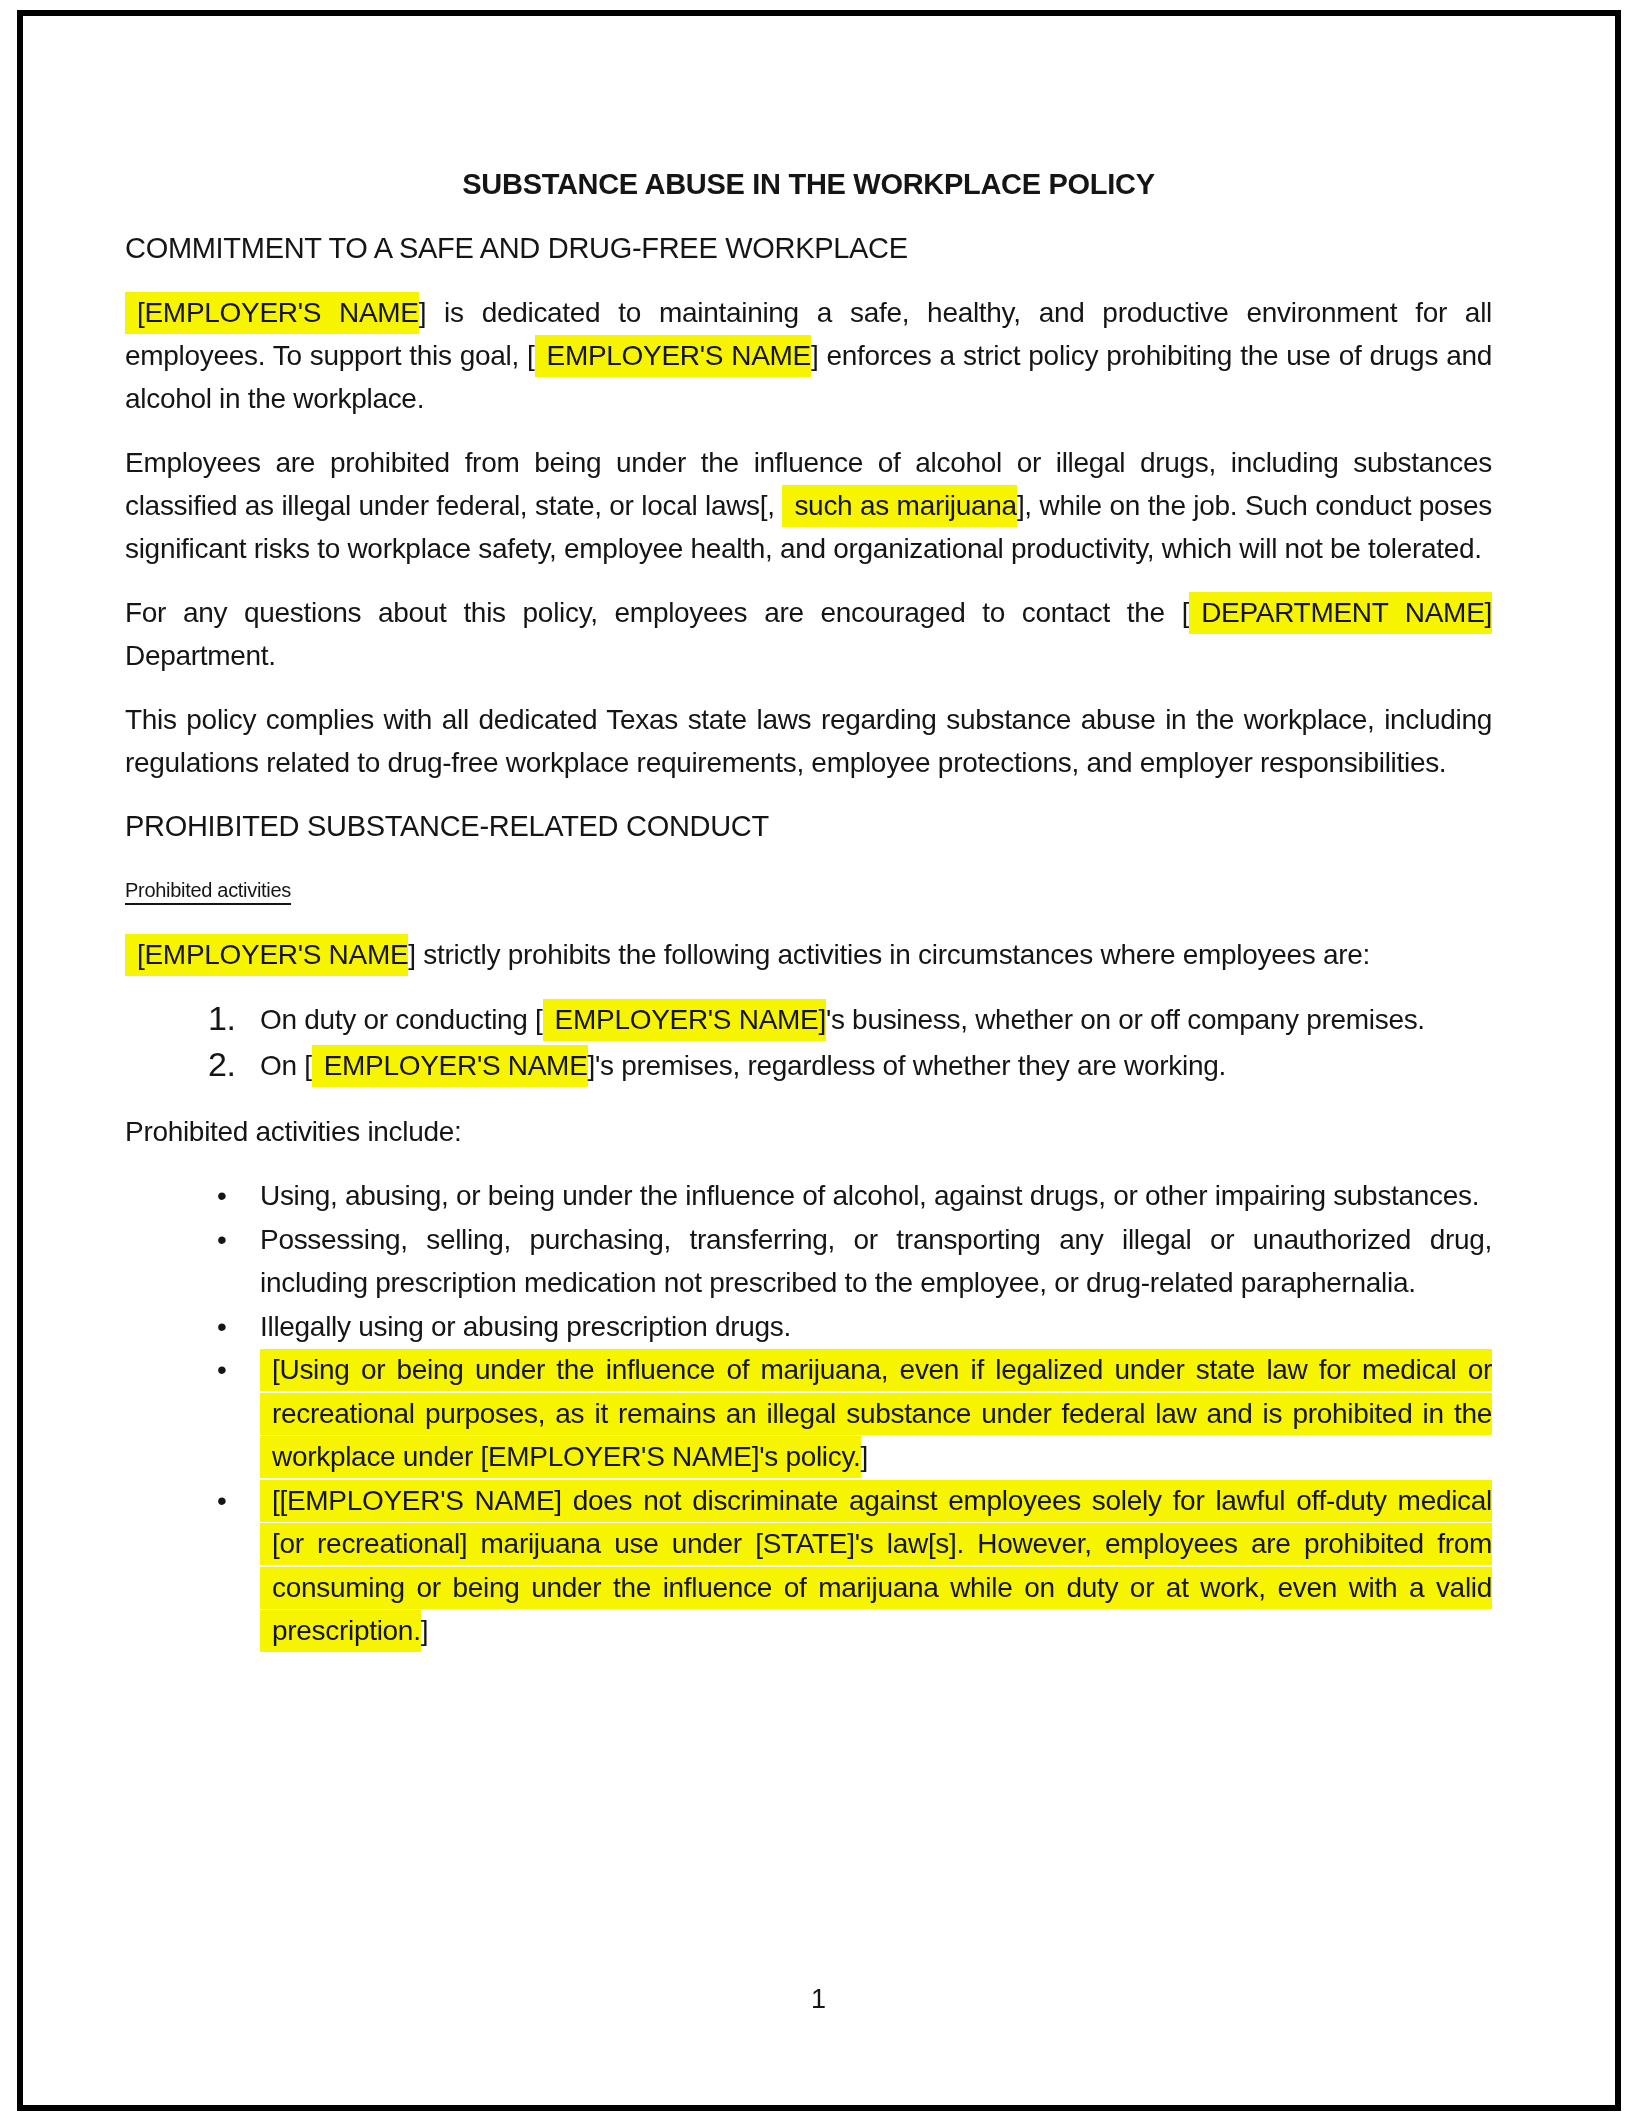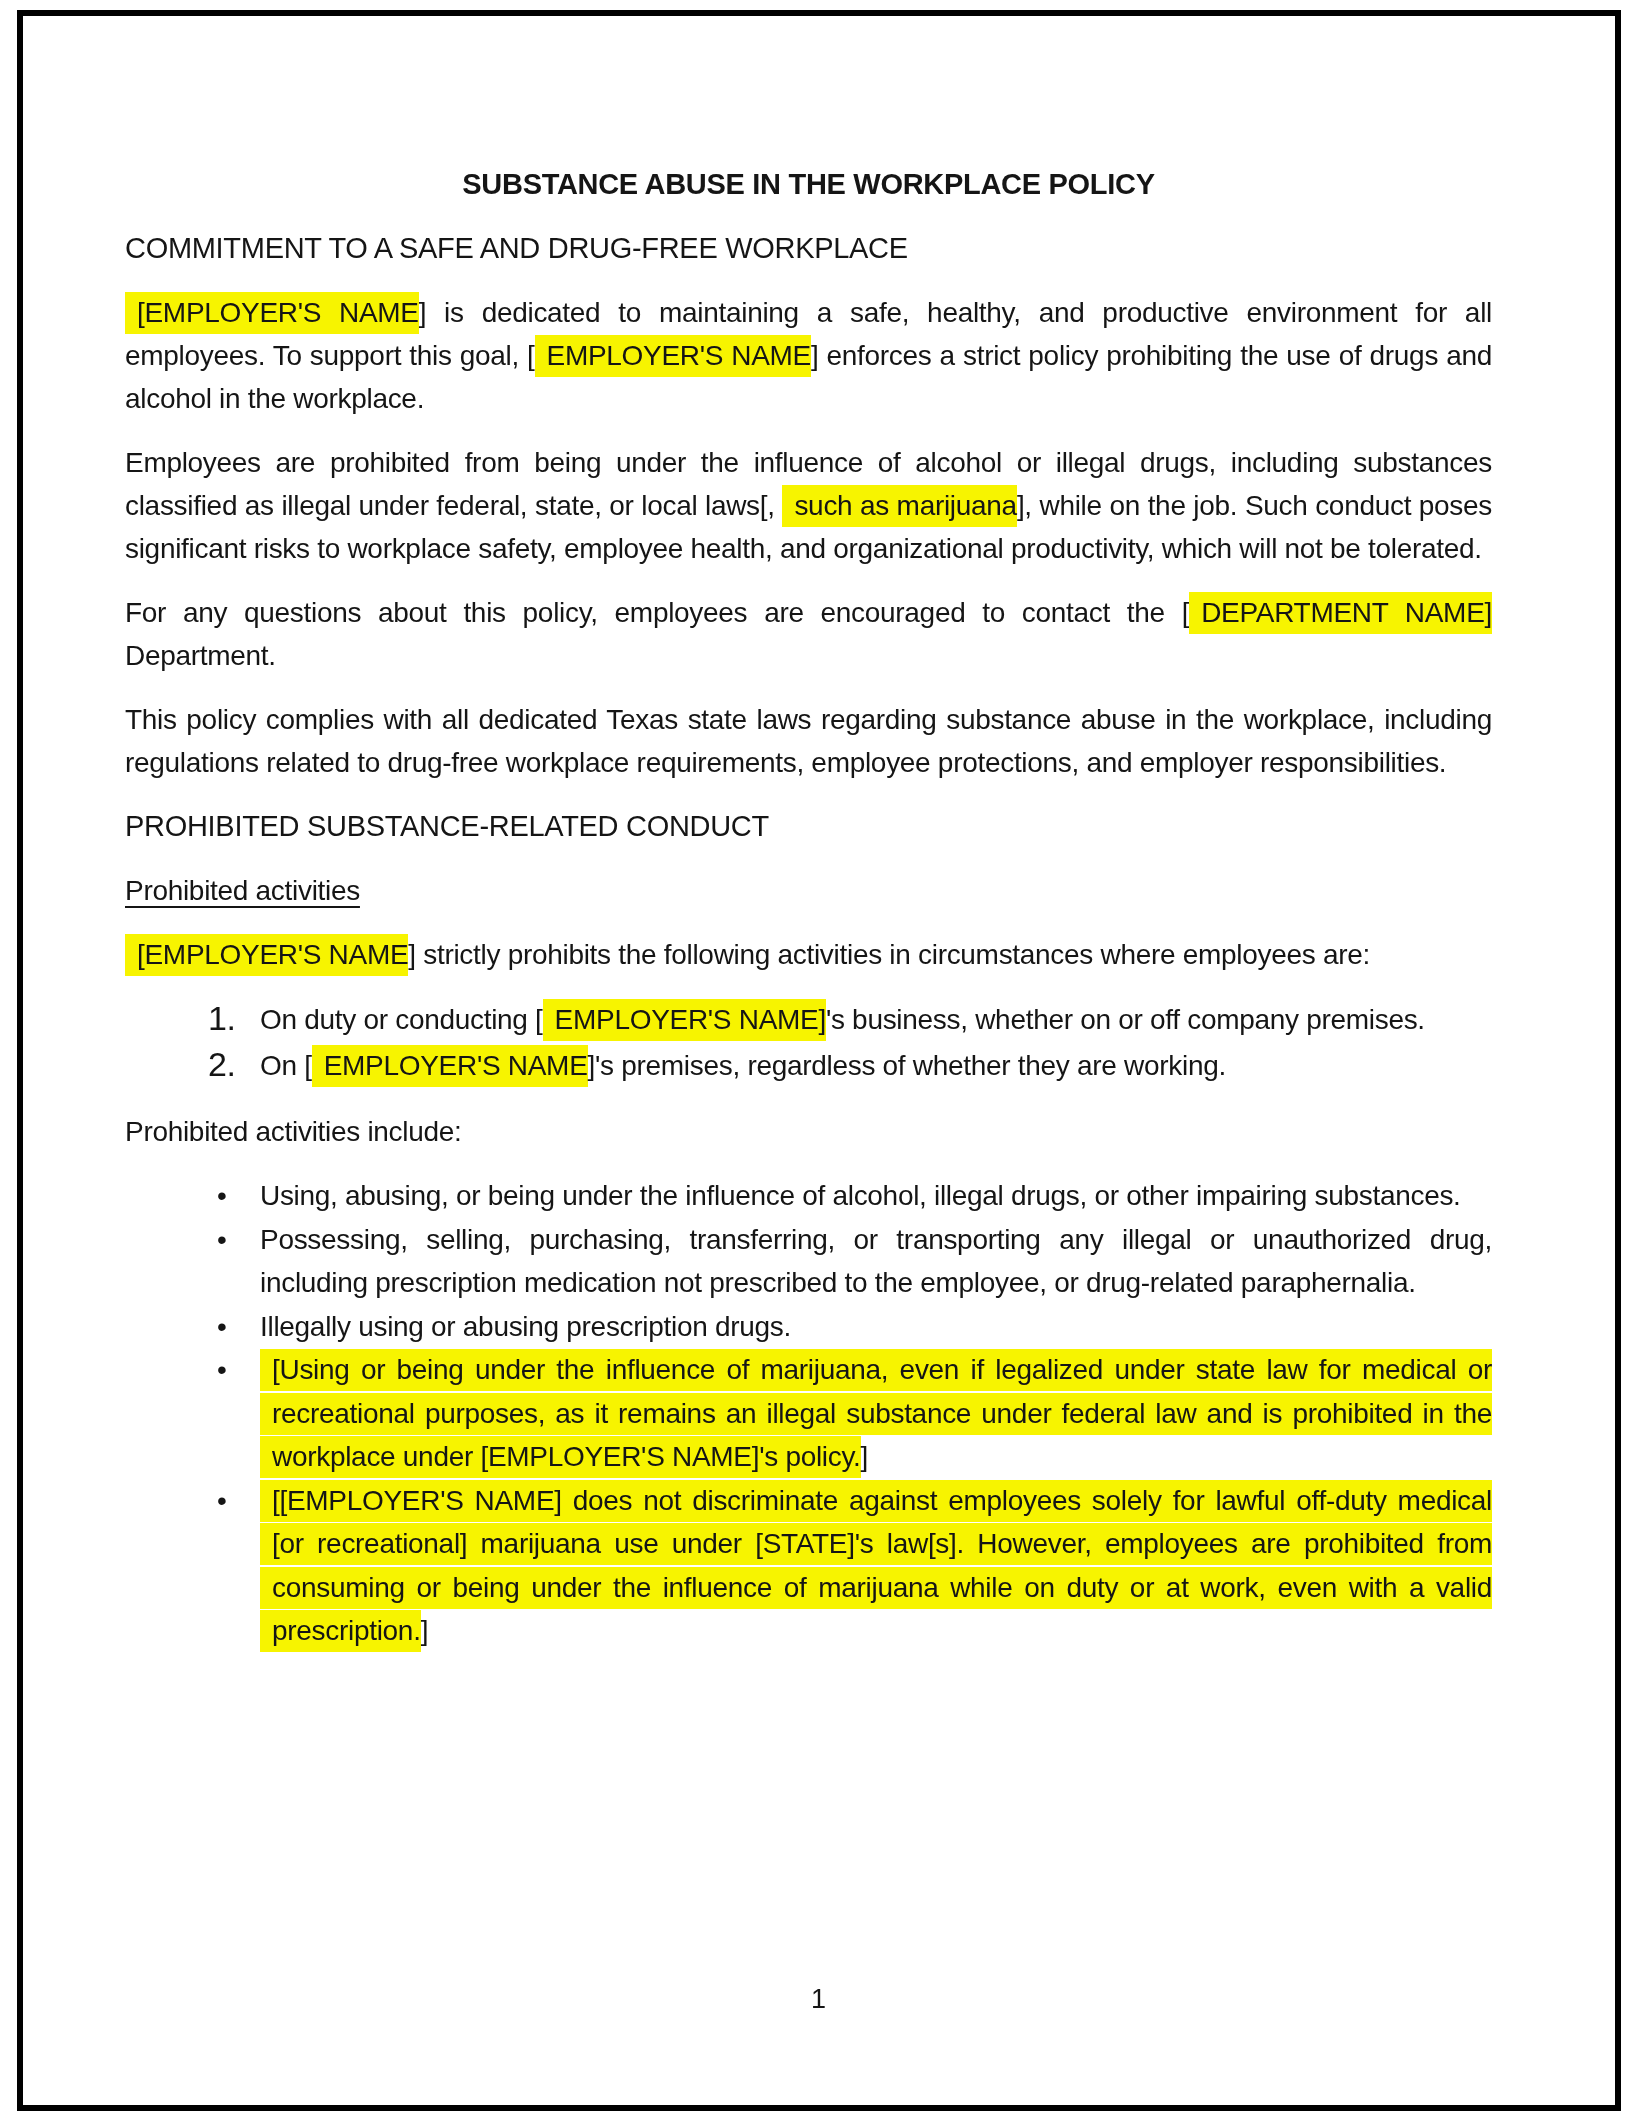--- a/index.html
+++ b/index.html
@@ -39,21 +39,21 @@
     line-height: 43px;
     margin: 0 0 21px 0;
   }
   .h {
     font-weight: 400;
     font-size: 29px;
     line-height: 43px;
     margin: 0 0 21px 0;
   }
   .uh {
-    font-size: 28px;
+    font-size: 20px;
     line-height: 43px;
     text-decoration: underline;
     text-underline-offset: 6px;
     margin: 12px 0 21px 0;
   }
   .para {
     font-size: 28px;
     line-height: 43px;
     text-align: justify;
     margin: 0 0 21px 0;
@@ -121,21 +121,21 @@
     <div class="para"><span>This policy complies with all dedicated Texas state laws regarding substance abuse in the workplace, including regulations related to drug-free workplace requirements, employee protections, and employer responsibilities.</span></div>
     <div class="h">PROHIBITED SUBSTANCE-RELATED CONDUCT</div>
     <div class="uh">Prohibited activities</div>
     <div class="para"><span class="hl">[EMPLOYER'S NAME</span><span>] strictly prohibits the following activities in circumstances where employees are:</span></div>
     <div class="nlist">
       <div class="nitem"><span class="nmark">1.</span><span class="ntext"><span>On duty or conducting [</span><span class="hl">EMPLOYER'S NAME]</span><span>'s business, whether on or off company premises.</span></span></div>
       <div class="nitem"><span class="nmark">2.</span><span class="ntext"><span>On [</span><span class="hl">EMPLOYER'S NAME</span><span>]'s premises, regardless of whether they are working.</span></span></div>
     </div>
     <div class="para"><span>Prohibited activities include:</span></div>
     <div class="blist">
-      <div class="bitem"><span class="bmark">•</span><span class="btext"><span>Using, abusing, or being under the influence of alcohol, illegal drugs, or other impairing substances.</span></span></div>
+      <div class="bitem"><span class="bmark">•</span><span class="btext"><span>Using, abusing, or being under the influence of alcohol, against drugs, or other impairing substances.</span></span></div>
       <div class="bitem"><span class="bmark">•</span><span class="btext"><span>Possessing, selling, purchasing, transferring, or transporting any illegal or unauthorized drug, including prescription medication not prescribed to the employee, or drug-related paraphernalia.</span></span></div>
       <div class="bitem"><span class="bmark">•</span><span class="btext"><span>Illegally using or abusing prescription drugs.</span></span></div>
       <div class="bitem"><span class="bmark">•</span><span class="btext"><span class="hl">[Using or being under the influence of marijuana, even if legalized under state law for medical or recreational purposes, as it remains an illegal substance under federal law and is prohibited in the workplace under [EMPLOYER'S NAME]'s policy.</span><span>]</span></span></div>
       <div class="bitem"><span class="bmark">•</span><span class="btext"><span class="hl">[[EMPLOYER'S NAME] does not discriminate against employees solely for lawful off-duty medical [or recreational] marijuana use under [STATE]'s law[s]. However, employees are prohibited from consuming or being under the influence of marijuana while on duty or at work, even with a valid prescription.</span><span>]</span></span></div>
     </div>
   </div>
 
 <div class="footer-page">1</div>
 
 </body></html>

